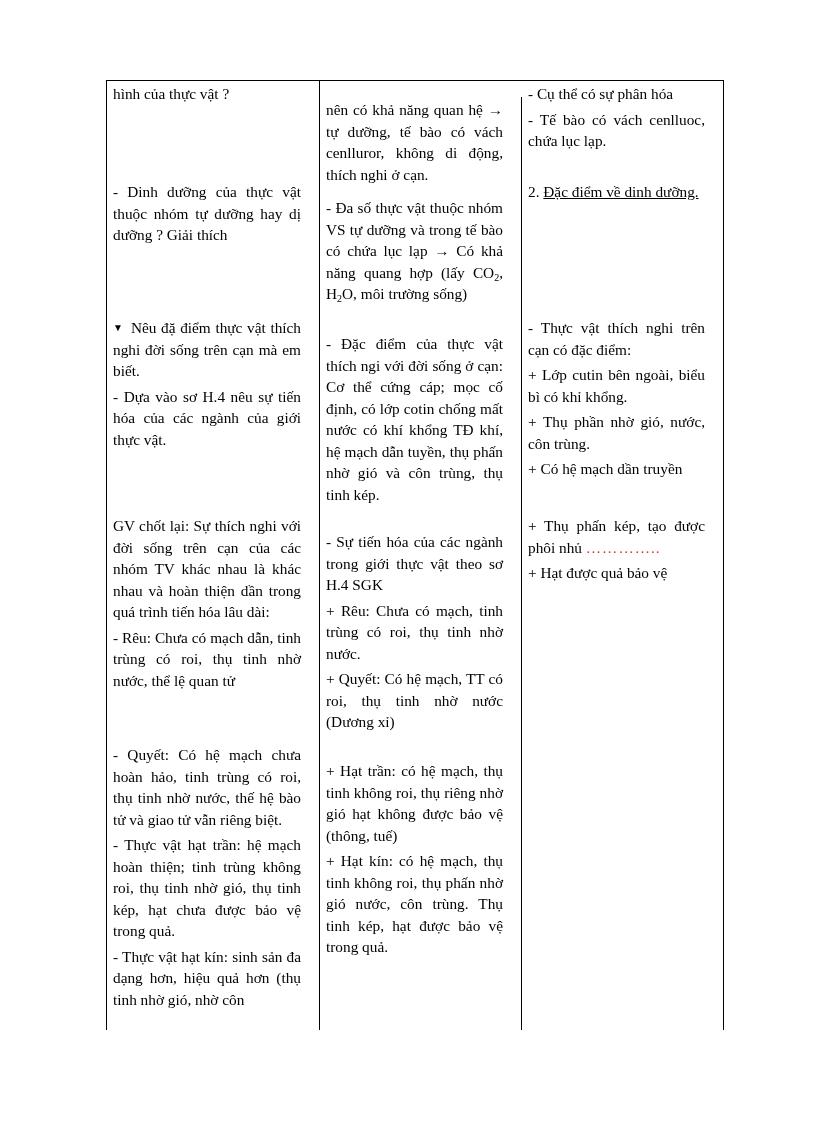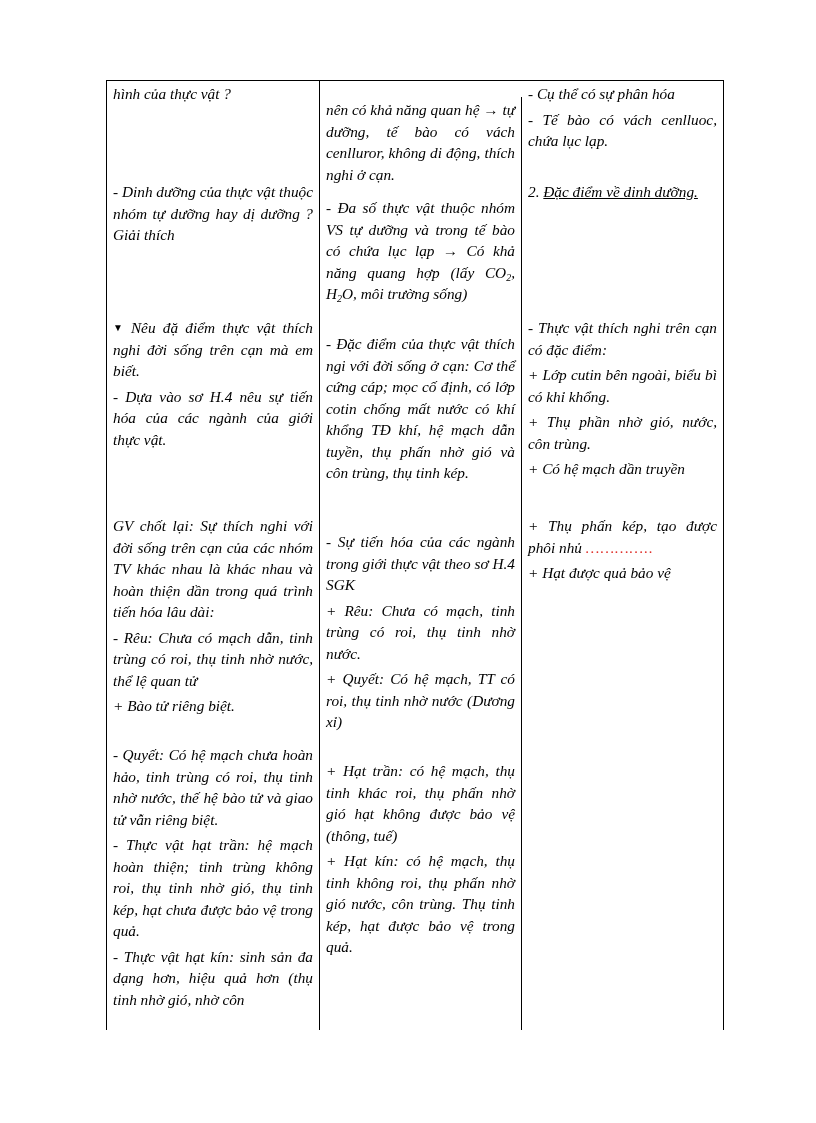--- a/index.html
+++ b/index.html
@@ -7,21 +7,21 @@
     .page { position: absolute; left: 0; top: 0; width: 816px; height: 1123px; }
     .table {
       position: absolute; left: 106px; top: 80px; width: 618px; height: 950px;
       border-top: 1px solid #000; border-left: 1px solid #000; border-right: 1px solid #000;
       box-sizing: border-box;
     }
     .col { position: absolute; top: 0; bottom: 0; box-sizing: border-box; }
     .col.c1 { left: 0; width: 213px; border-right: 1px solid #000; }
     .col.c2 { left: 213px; width: 202px; border-right: 1px solid #000; margin-top: 16px; }
     .col.c3 { left: 415px; width: 201px; }
-    .block { position: absolute; left: 6px; right: 6px; font-size: 15.3px; line-height: 21.5px; text-align: justify; font-style: italic; }
+    .block { position: absolute; left: 6px; right: 18px; font-size: 15.3px; line-height: 21.5px; text-align: justify; }
     .block p { margin: 0 0 4px 0; }
     .u { text-decoration: underline; }
     .red { color: #e0302a; letter-spacing: 1px; }
     .tri { display: inline-block; font-size: 10px; margin-right: 8px; vertical-align: 2px; }
     sub { font-size: 10px; vertical-align: -3px; line-height: 0; }
   </style>
 </head>
 <body>
 
 <div class="page">
@@ -34,21 +34,20 @@
       <div class="block" style="top:100px">
         <p>- Dinh dưỡng của thực vật thuộc nhóm tự dưỡng hay dị dưỡng ? Giải thích</p>
       </div>
       <div class="block" style="top:236px">
         <p><span class="tri">▼</span><span>Nêu đặ điểm thực vật thích nghi đời sống trên cạn mà em biết.</span></p>
         <p>- Dựa vào sơ H.4 nêu sự tiến hóa của các ngành của giới thực vật.</p>
       </div>
       <div class="block" style="top:434px">
         <p>GV chốt lại: Sự thích nghi với đời sống trên cạn của các nhóm TV khác nhau là khác nhau và hoàn thiện dần trong quá trình tiến hóa lâu dài:</p>
         <p>- Rêu: Chưa có mạch dẫn, tinh trùng có roi, thụ tinh nhờ nước, thể lệ quan tử</p>
-        <p>+ Bào tử riêng biệt.</p>
       </div>
       <div class="block" style="top:663px">
         <p>- Quyết: Có hệ mạch chưa hoàn hảo, tinh trùng có roi, thụ tinh nhờ nước, thế hệ bào tử và giao tử vẫn riêng biệt.</p>
         <p>- Thực vật hạt trần: hệ mạch hoàn thiện; tinh trùng không roi, thụ tinh nhờ gió, thụ tinh kép, hạt chưa được bảo vệ trong quả.</p>
         <p>- Thực vật hạt kín: sinh sản đa dạng hơn, hiệu quả hơn (thụ tinh nhờ gió, nhờ côn</p>
       </div>
     </div>
 
     <div class="col c2">
       <div class="block" style="top:2px">
@@ -59,21 +58,21 @@
       </div>
       <div class="block" style="top:236px">
         <p>- Đặc điểm của thực vật thích ngi với đời sống ở cạn: Cơ thể cứng cáp; mọc cố định, có lớp cotin chống mất nước có khí khổng TĐ khí, hệ mạch dẫn tuyền, thụ phấn nhờ gió và côn trùng, thụ tinh kép.</p>
       </div>
       <div class="block" style="top:434px">
         <p>- Sự tiến hóa của các ngành trong giới thực vật theo sơ H.4 SGK</p>
         <p>+ Rêu: Chưa có mạch, tinh trùng có roi, thụ tinh nhờ nước.</p>
         <p>+ Quyết: Có hệ mạch, TT có roi, thụ tinh nhờ nước (Dương xỉ)</p>
       </div>
       <div class="block" style="top:663px">
-        <p>+ Hạt trần: có hệ mạch, thụ tinh khác roi, thụ phấn nhờ gió hạt không được bảo vệ (thông, tuế)</p>
+        <p>+ Hạt trần: có hệ mạch, thụ tinh không roi, thụ riêng nhờ gió hạt không được bảo vệ (thông, tuế)</p>
         <p>+ Hạt kín: có hệ mạch, thụ tinh không roi, thụ phấn nhờ gió nước, côn trùng. Thụ tinh kép, hạt được bảo vệ trong quả.</p>
       </div>
     </div>
 
     <div class="col c3">
       <div class="block" style="top:2px">
         <p>- Cụ thể có sự phân hóa</p>
         <p>- Tế bào có vách cenlluoc, chứa lục lạp.</p>
       </div>
       <div class="block" style="top:100px">

